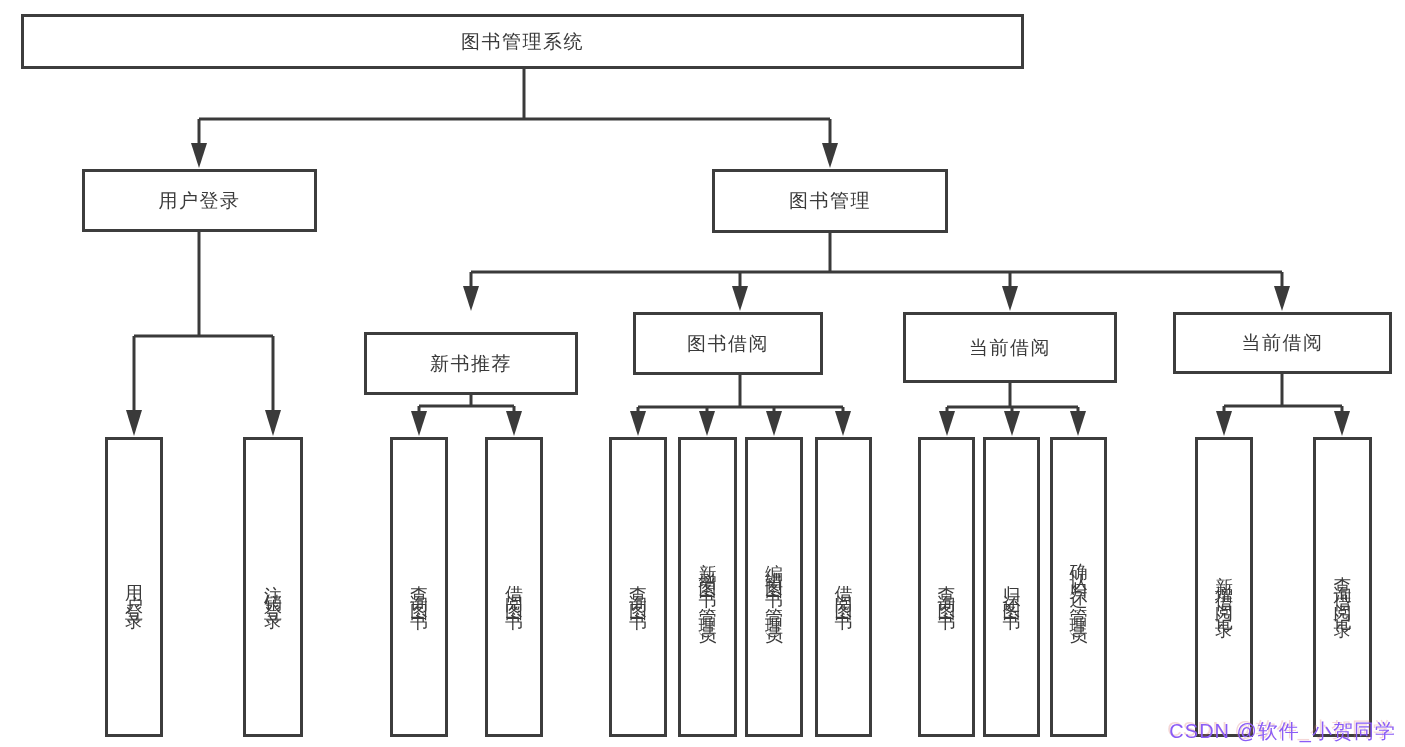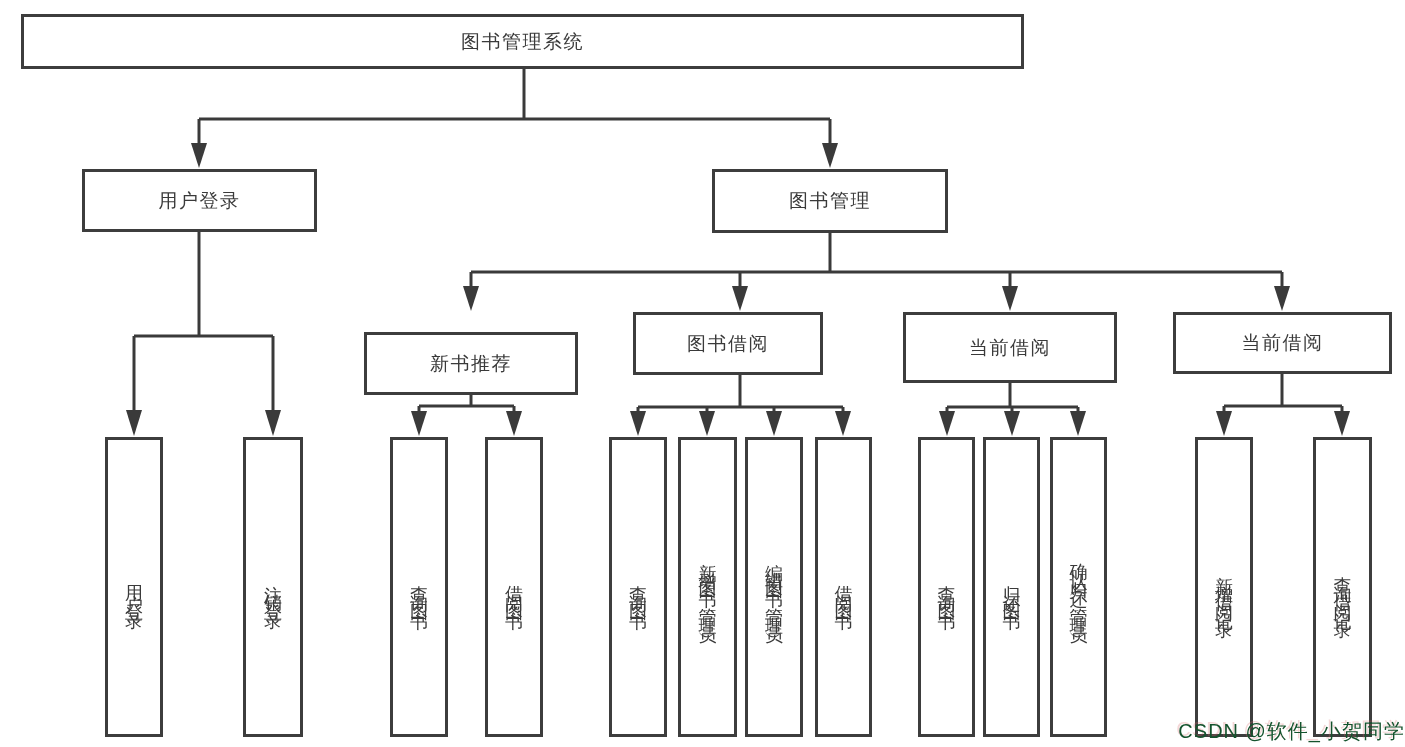--- a/index.html
+++ b/index.html
@@ -38,22 +38,22 @@
   .n-l5{left:609px;width:58px;}
   .n-l6{left:678px;width:59px;}
   .n-l7{left:745px;width:58px;}
   .n-l8{left:815px;width:57px;}
   .n-l9{left:918px;width:57px;}
   .n-l10{left:983px;width:57px;}
   .n-l11{left:1050px;width:57px;}
   .n-l12{left:1195px;width:58px;}
   .n-l13{left:1313px;width:59px;}
   .watermark{
-    position:absolute;right:0;bottom:2px;z-index:3;
-    font-size:20px;color:#14532d;letter-spacing:1px;
+    position:absolute;right:9px;bottom:2px;z-index:3;
+    font-size:20px;color:#8b5cf6;letter-spacing:1px;
     text-shadow:-2px -2px 0 rgba(214,110,110,0.28);
     white-space:nowrap;
   }
 </style>
 </head>
 <body>
 
 <div class="canvas">
 
   <svg class="connectors" viewBox="0 0 1405 747" xmlns="http://www.w3.org/2000/svg">

